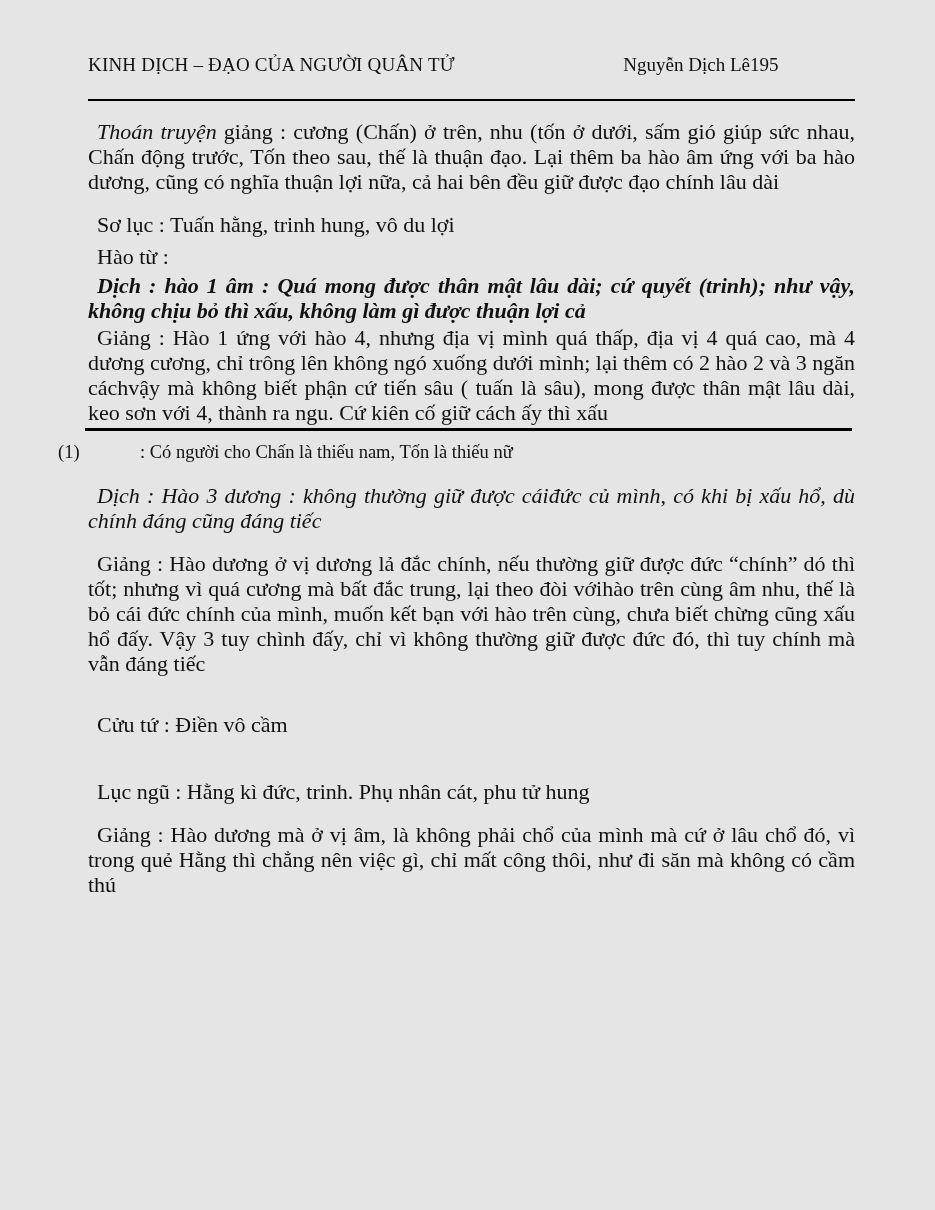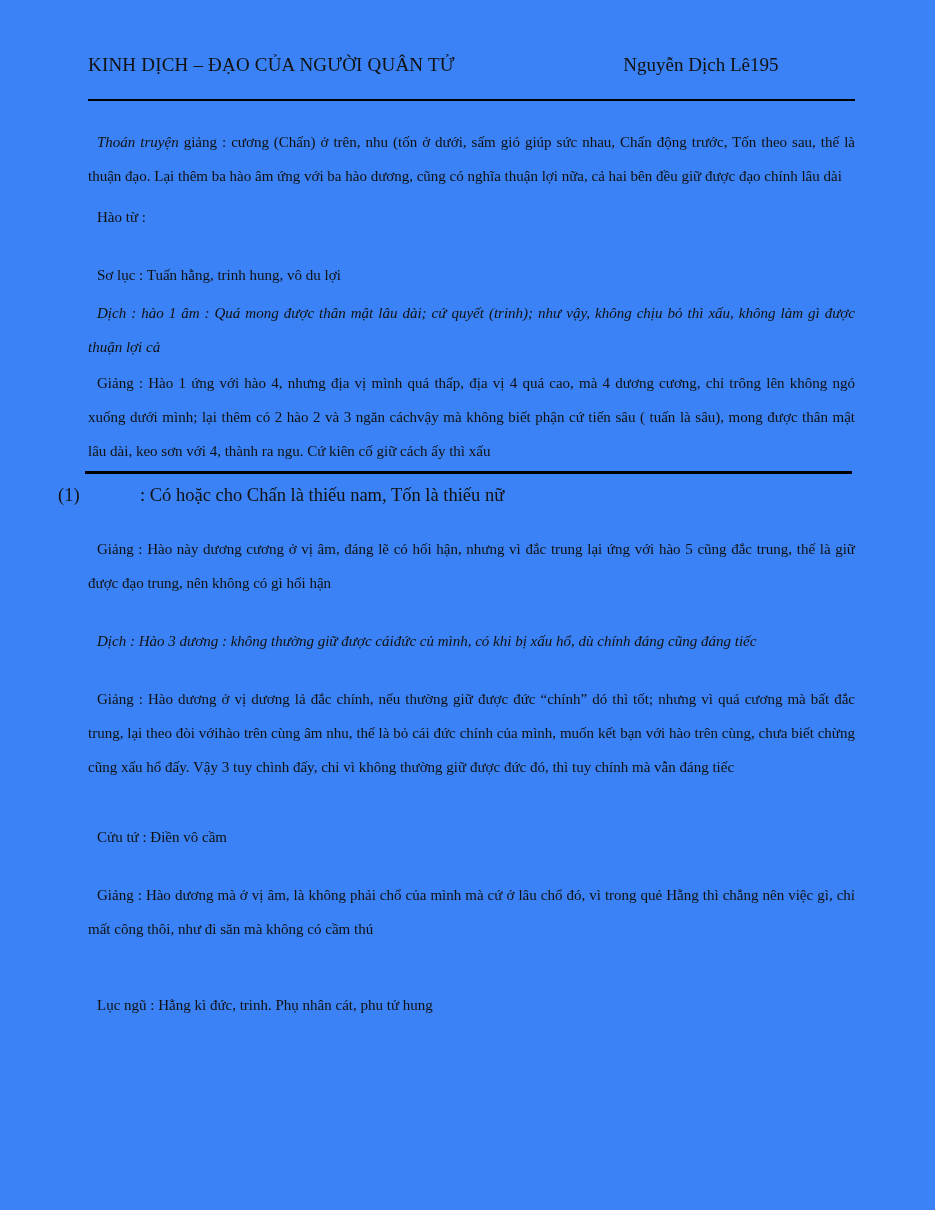--- a/index.html
+++ b/index.html
@@ -6,21 +6,21 @@
   html, body { margin: 0; padding: 0; }
   body {
     background: #ffffff;
     font-family: "Liberation Serif", "DejaVu Serif", serif;
     color: #111111;
   }
   .page {
     position: relative;
     width: 935px;
     height: 1210px;
-    background: #3b82f6;
+    background: #e5e5e5;
     padding: 52px 80px 40px 88px;
     overflow: hidden;
   }
   
   .running-header {
     display: flex;
     align-items: baseline;
     font-size: 19px;
     line-height: 25px;
     white-space: nowrap;
@@ -30,30 +30,30 @@
   .page-number { flex: 0 0 105px; text-align: left; }
 
   .header-rule {
     border: none;
     border-top: 2.5px solid #000;
     margin: 22px 0 0 0;
     width: 100%;
   }
   
   .p {
-    font-size: 15px;
-    line-height: 34px;
-    margin: 24px 0 0 0;
+    font-size: 22px;
+    line-height: 25px;
+    margin: 18px 0 0 0;
     text-indent: 9px;
     text-align: justify;
   }
   .p.italic { font-style: italic; }
   .p.single { text-align: left; white-space: pre-wrap; }
 
-  .mt-p4  { margin-top: 4px; }
+  .mt-p4  { margin-top: 4px; font-weight: bold; }
   .mt-p5  { margin-top: 2px; }
   .mt-sec2 { margin-top: 70px; }
   .mt-sec3 { margin-top: 42px; }
   .mt-sec4 { margin-top: 36px; }
   .mt-sec5 { margin-top: 42px; }
   .mt-7 { margin-top: 7px; }
   .mt-8 { margin-top: 8px; }
 
   
   .footnote-rule {
@@ -78,37 +78,36 @@
 
   <div class="running-header">
     <span class="book-title">KINH DỊCH – ĐẠO CỦA NGƯỜI QUÂN TỬ</span>
     <span class="author-name">Nguyễn Dịch Lê</span>
     <span class="page-number">195</span>
   </div>
   <hr class="header-rule">
 
   <p class="p"><i>Thoán truyện</i><span> giảng : cương (Chấn) ở trên, nhu (tốn ở dưới, sấm gió giúp sức nhau, Chấn động trước, Tốn theo sau, thế là thuận đạo. Lại thêm ba hào âm ứng với ba hào dương, cũng có nghĩa thuận lợi nữa, cả hai bên đều giữ được đạo chính lâu dài</span></p>
 
+  <p class="p single">Sơ lục : Tuấn hằng, trinh hung, vô du lợi</p>
+
   <p class="p single mt-7">Hào từ :</p>
-
-  <p class="p single">Sơ lục : Tuấn hằng, trinh hung, vô du lợi</p>
 
   <p class="p italic mt-p4">Dịch : hào 1 âm : Quá mong được thân mật lâu dài; cứ quyết (trinh); như vậy, không chịu bỏ thì xấu, không làm gì được thuận lợi cả</p>
 
   <p class="p mt-p5">Giảng : Hào 1 ứng với hào 4, nhưng địa vị mình quá thấp, địa vị 4 quá cao, mà 4 dương cương, chỉ trông lên không ngó xuống dưới mình; lại thêm có 2 hào 2 và 3 ngăn cáchvậy mà không biết phận cứ tiến sâu ( tuấn là sâu), mong được thân mật lâu dài, keo sơn với 4, thành ra ngu. Cứ kiên cố giữ cách ấy thì xấu</p>
 
   <hr class="footnote-rule">
   <div class="footnote-row">
     <span class="footnote-marker">(1)</span>
-    <span class="footnote-text">: Có hoặc cho Chấn là thiếu nam, Tốn là thiếu nữ</span>
+    <span class="footnote-text">: Có người cho Chấn là thiếu nam, Tốn là thiếu nữ</span>
   </div>
 
-  <p class="p">Giảng : Hào này dương cương ở vị âm, đáng lẽ có hối hận, nhưng vì đắc trung lại ứng với hào 5 cũng đắc trung, thế là giữ được đạo trung, nên không có gì hối hận</p>
 
   <p class="p italic">Dịch : Hào 3 dương : không thường giữ được cáiđức củ mình, có khi bị xấu hổ, dù chính đáng cũng đáng tiếc</p>
   <p class="p">Giảng : Hào dương ở vị dương lả đắc chính, nếu thường giữ được đức “chính” dó thì tốt; nhưng vì quá cương mà bất đắc trung, lại theo đòi vớihào trên cùng âm nhu, thế là bỏ cái đức chính của mình, muốn kết bạn với hào trên cùng, chưa biết chừng cũng xấu hổ đấy. Vậy 3 tuy chình đấy, chỉ vì không thường giữ được đức đó, thì tuy chính mà vẫn đáng tiếc</p>
 
   <p class="p single mt-sec4">Cửu tứ : Điền vô cầm</p>
+  <p class="p single mt-sec5">Lục ngũ : Hằng kì đức, trinh. Phụ nhân cát, phu tử hung</p>
+
   <p class="p">Giảng : Hào dương mà ở vị âm, là không phải chổ của mình mà cứ ở lâu chổ đó, vì trong quẻ Hằng thì chẳng nên việc gì, chỉ mất công thôi, như đi săn mà không có cầm thú</p>
-
-  <p class="p single mt-sec5">Lục ngũ : Hằng kì đức, trinh. Phụ nhân cát, phu tử hung</p>
 
 </div>
 
 </body></html>

